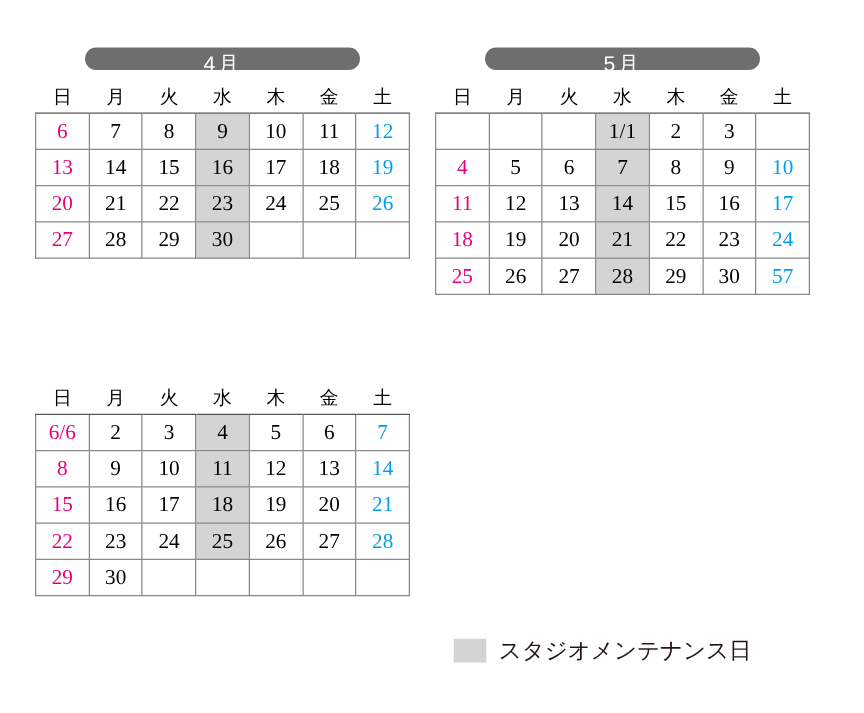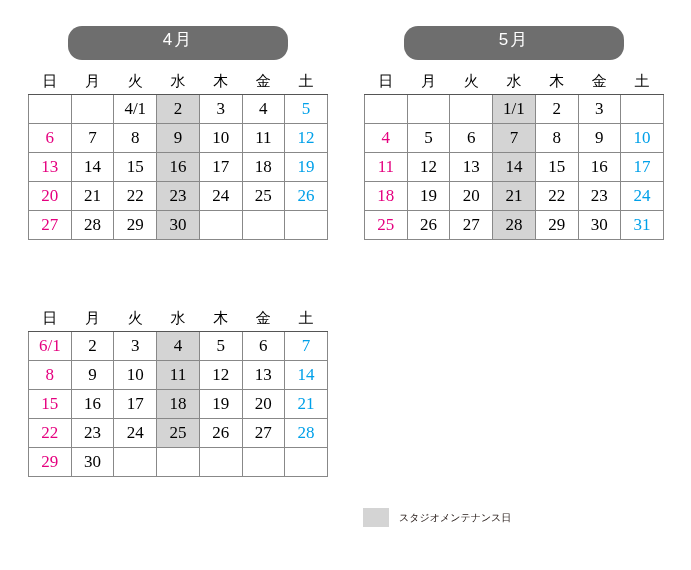--- a/index.html
+++ b/index.html
@@ -17,27 +17,27 @@
   .page {
     position: relative;
     width: 691px;
     height: 570px;
   }
   .cal {
     position: absolute;
     width: 300px;
   }
   .cal-1 { left: 28px; top: 22px; }
-  .cal-2 { left: 364px; top: 22px; }
+  .cal-2 { left: 348px; top: 22px; }
   .cal-3 { left: 28px; top: 305px; }
 
   .cal-title {
     width: 220px;
-    margin: 4px auto 8px auto;
-    height: 34px;
+    margin: 16px auto 8px auto;
+    height: 18px;
     line-height: 27px;
     background: #6e6e6e;
     color: #ffffff;
     border-radius: 14px;
     text-align: center;
     font-size: 17px;
     font-family: "Liberation Sans", sans-serif;
     letter-spacing: 2px;
   }
   table.cal-table {
@@ -82,21 +82,21 @@
     gap: 10px;
   }
   .legend-swatch {
     width: 26px;
     height: 19px;
     background: #d4d4d4;
     display: inline-block;
   }
   .legend-label {
     font-family: "Liberation Sans", sans-serif;
-    font-size: 10px;
+    font-size: 18px;
     color: #231815;
   }
 </style>
 </head>
 <body>
 
 <div class="page">
 
   <div class="cal cal-1">
     <div class="cal-title">4月</div>
@@ -107,29 +107,20 @@
           <th class="vsep">月</th>
           <th class="vsep">火</th>
           <th class="vsep">水</th>
           <th class="vsep">木</th>
           <th class="vsep">金</th>
           <th>土</th>
         </tr>
       </thead>
       <tbody>
           <tr>
-            <td class="sun empty"></td>
-            <td class="empty"></td>
-            <td>4/1</td>
-            <td class="wed-maint">2</td>
-            <td>3</td>
-            <td>4</td>
-            <td class="sat">5</td>
-          </tr>
-          <tr>
             <td class="sun">6</td>
             <td>7</td>
             <td>8</td>
             <td class="wed-maint">9</td>
             <td>10</td>
             <td>11</td>
             <td class="sat">12</td>
           </tr>
           <tr>
             <td class="sun">13</td>
@@ -213,42 +204,42 @@
             <td>23</td>
             <td class="sat">24</td>
           </tr>
           <tr>
             <td class="sun">25</td>
             <td>26</td>
             <td>27</td>
             <td class="wed-maint">28</td>
             <td>29</td>
             <td>30</td>
-            <td class="sat">31</td>
+            <td class="sat">57</td>
           </tr>
         </tbody>
     </table>
   </div>
 
   <div class="cal cal-3">
     <table class="cal-table">
       <thead>
         <tr>
           <th class="vsep">日</th>
           <th class="vsep">月</th>
           <th class="vsep">火</th>
           <th class="vsep">水</th>
           <th class="vsep">木</th>
           <th class="vsep">金</th>
           <th>土</th>
         </tr>
       </thead>
       <tbody>
           <tr>
-            <td class="sun">6/1</td>
+            <td class="sun">6/6</td>
             <td>2</td>
             <td>3</td>
             <td class="wed-maint">4</td>
             <td>5</td>
             <td>6</td>
             <td class="sat">7</td>
           </tr>
           <tr>
             <td class="sun">8</td>
             <td>9</td>

